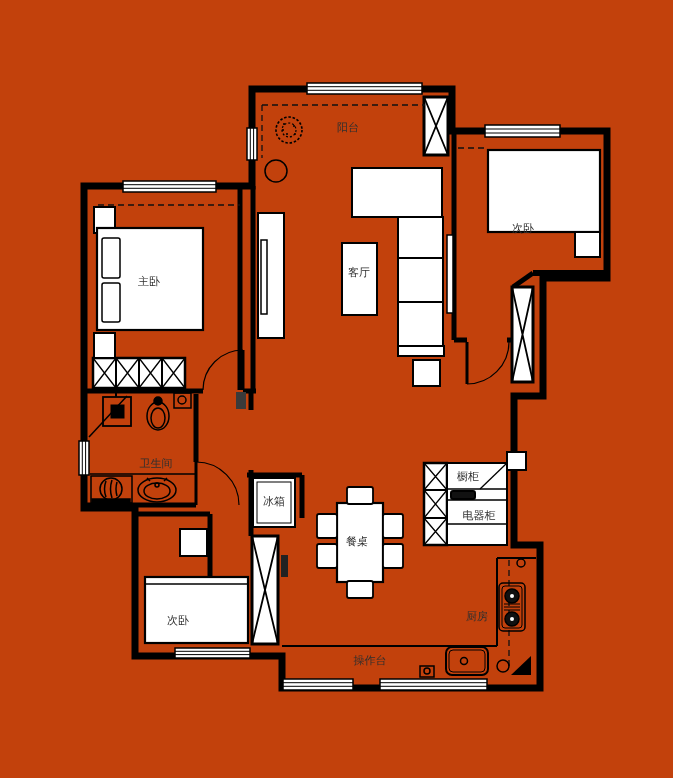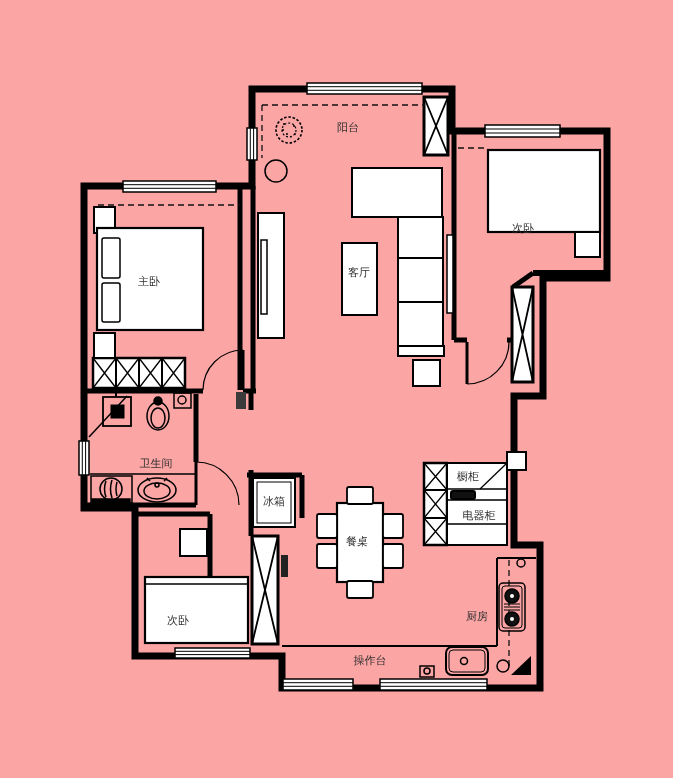--- a/index.html
+++ b/index.html
@@ -1,16 +1,16 @@
 <!DOCTYPE html>
 <html><head>
 <meta charset="utf-8">
 <style>
   html,body{margin:0;padding:0;background:#ffffff;}
-  .page{position:relative;width:673px;height:778px;background:#fca5a5;overflow:hidden;}
+  .page{position:relative;width:673px;height:778px;background:#c2410c;overflow:hidden;}
   svg{position:absolute;left:0;top:0;}
   .lbl{font-family:"DejaVu Sans","Liberation Sans",sans-serif;font-size:11px;fill:#2f2f2f;text-anchor:middle;}
 </style>
 </head>
 <body>
 
 <div class="page">
 <svg width="673" height="778" viewBox="0 0 673 778">
 
   <g stroke="#000" stroke-width="7" fill="none">

